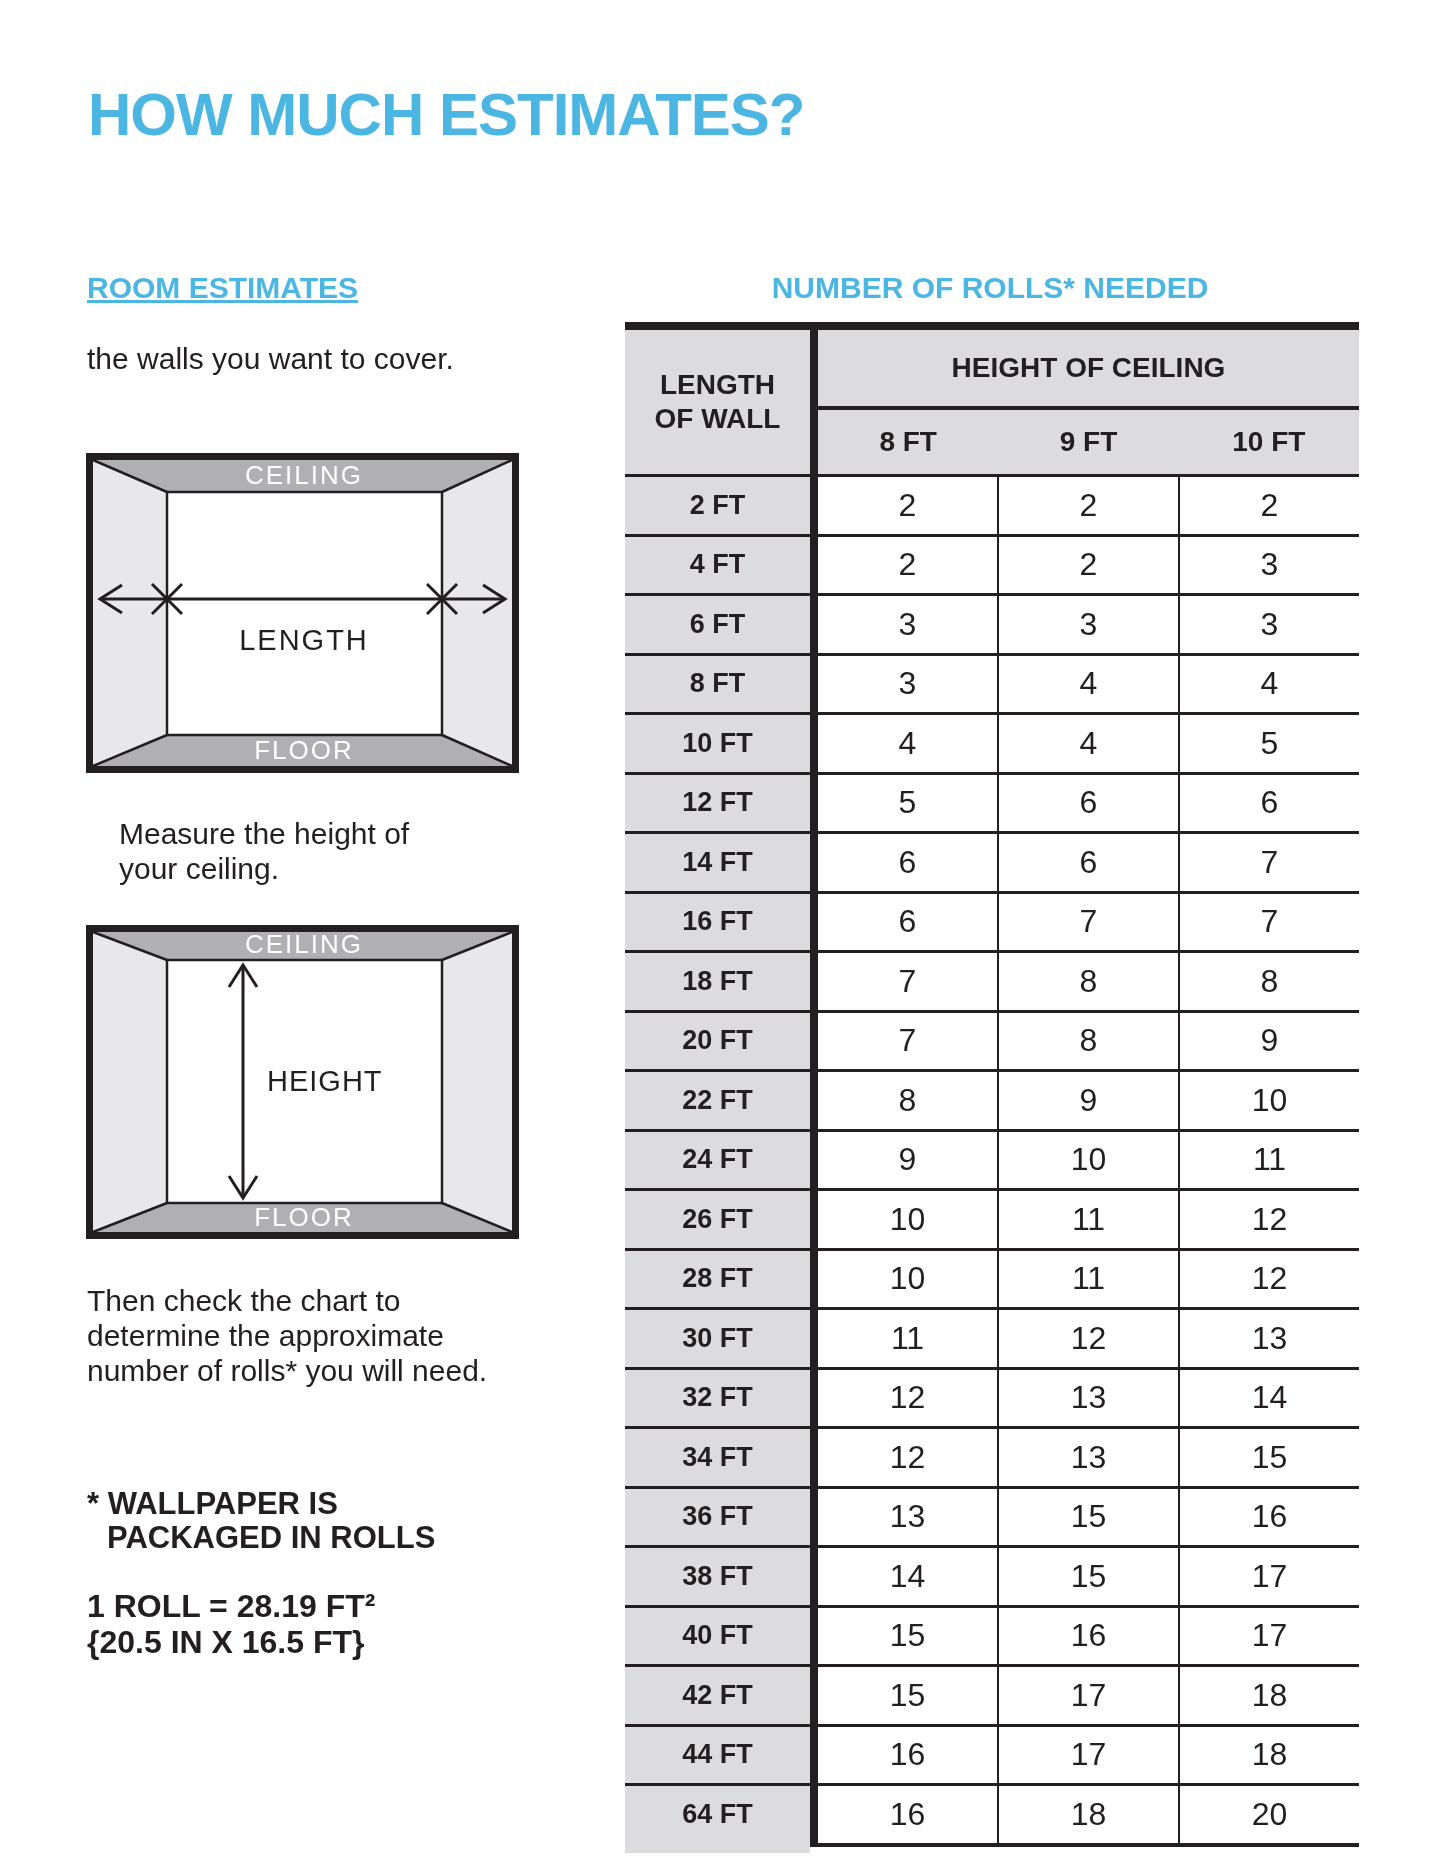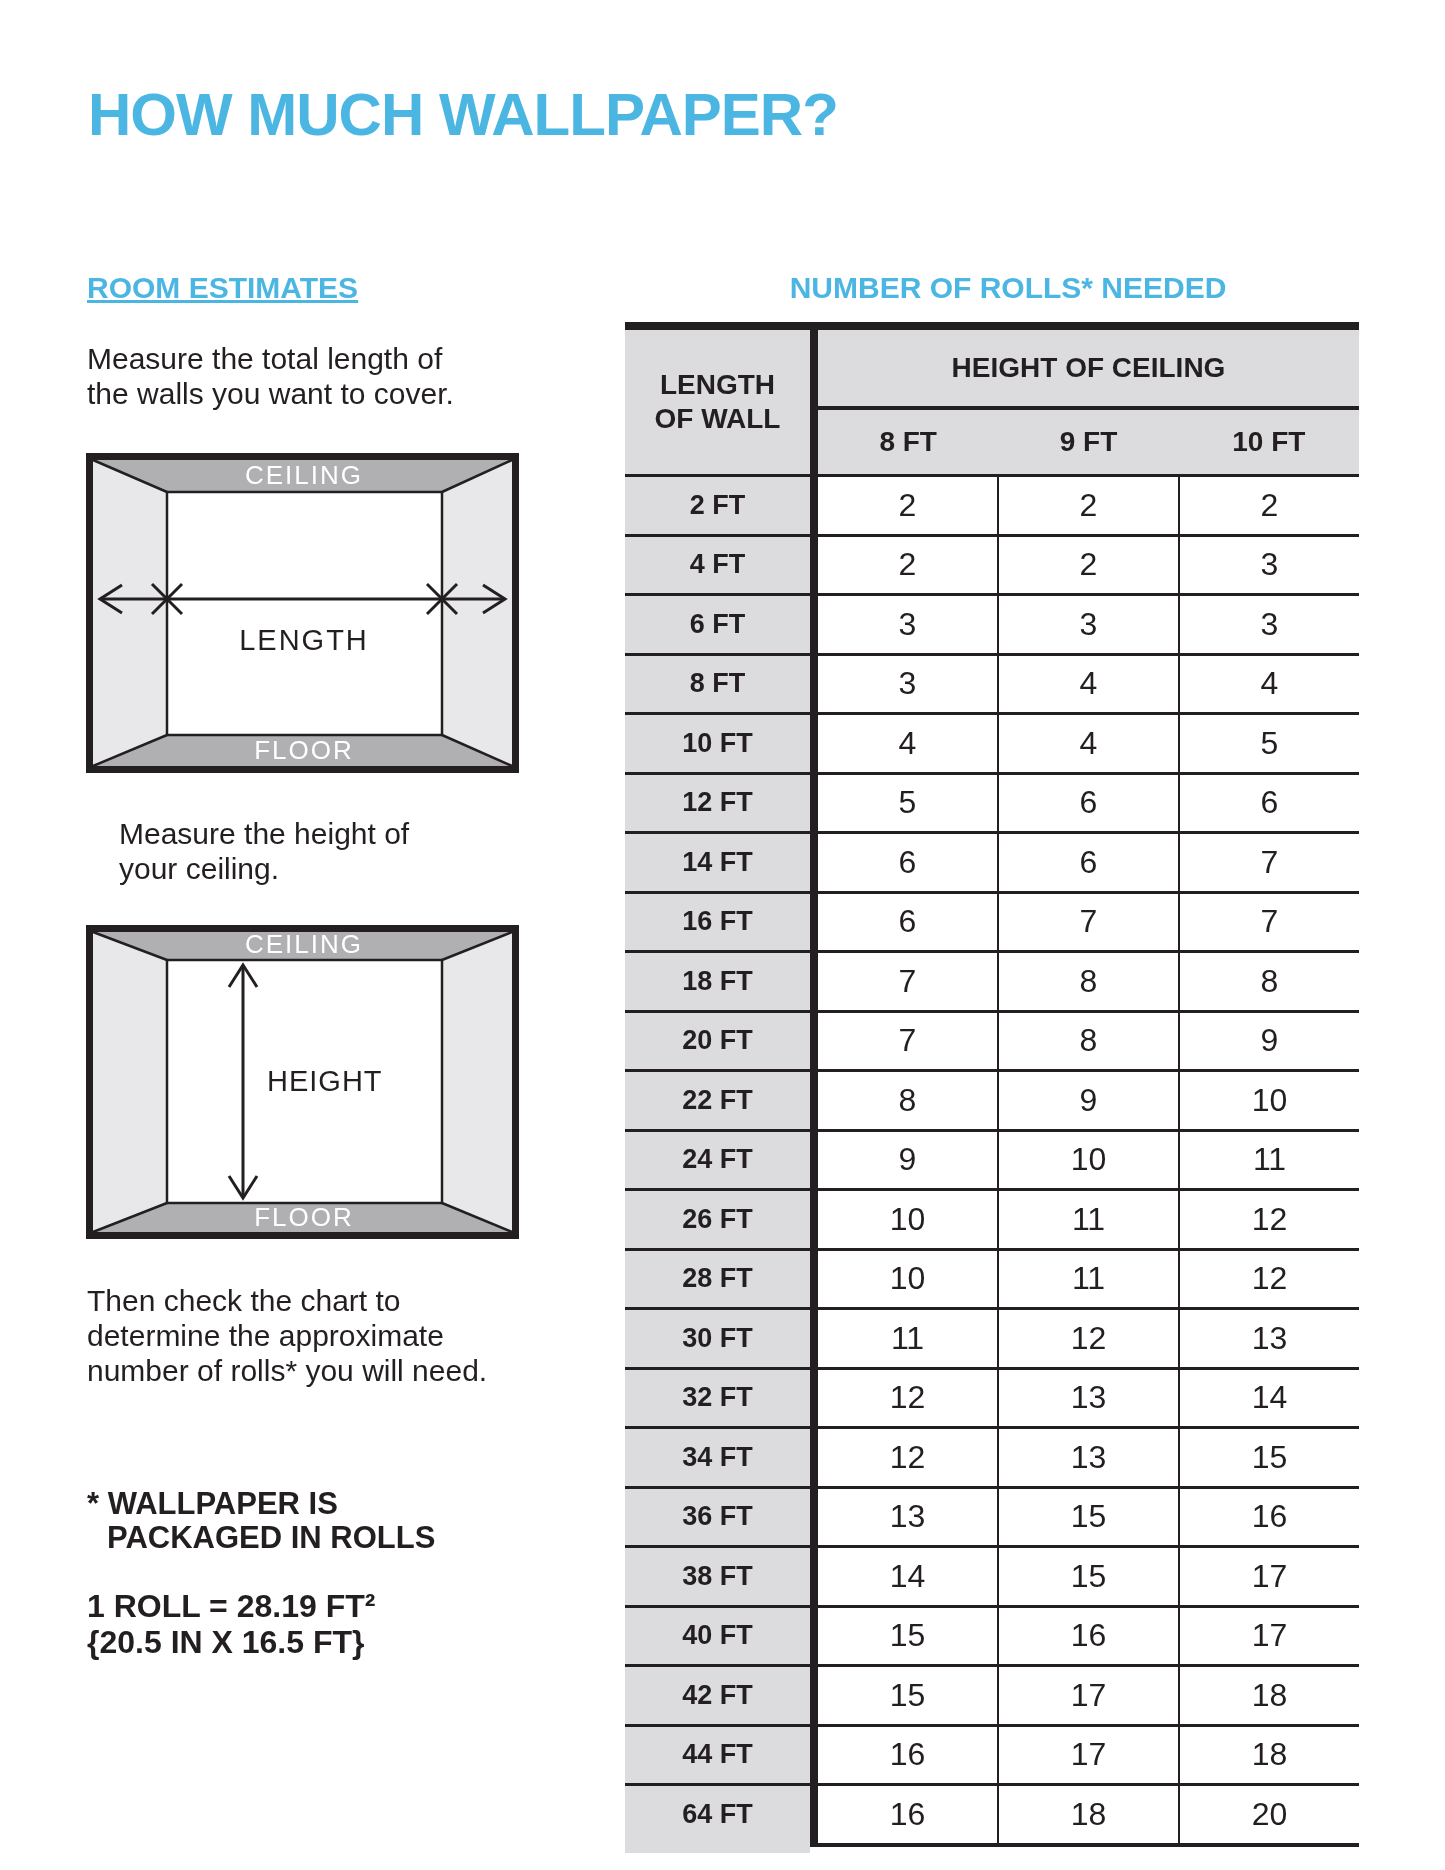--- a/index.html
+++ b/index.html
@@ -10,21 +10,21 @@
     --lightgray:#e8e8ea;
   }
   html,body{margin:0;padding:0;background:#ffffff;}
   .page{position:relative;width:1445px;height:1870px;background:#ffffff;overflow:hidden;
         font-family:"Liberation Sans","DejaVu Sans",sans-serif;color:var(--black);}
   .abs{position:absolute;}
 
   .title{left:88px;top:80px;font-size:60px;font-weight:bold;letter-spacing:-1px;color:var(--cyan);white-space:nowrap;}
   .sec-head{font-size:30px;font-weight:bold;color:var(--cyan);white-space:nowrap;}
   .sec-head--left{left:87px;top:271px;text-decoration:underline;}
-  .sec-head--table{left:641px;top:271px;width:734px;text-align:center;}
+  .sec-head--table{left:623px;top:271px;width:734px;text-align:center;}
 
   .para{font-size:30px;line-height:35px;color:var(--black);}
   .para--1{left:87px;top:341px;}
   .para--2{left:87px;top:816px;margin-left:32px;}
   .para--3{left:87px;top:1283px;}
 
   .footnote{left:87px;top:1487px;font-size:31px;font-weight:bold;line-height:34px;}
   .footnote .indent{padding-left:20px;}
   .rollspec{left:87px;top:1588px;font-size:32px;font-weight:bold;line-height:36px;}
 
@@ -54,26 +54,25 @@
   .t-footer{display:flex;align-items:flex-start;}
   .t-tail{width:185px;height:10px;background:var(--cellgray);flex-shrink:0;}
   .t-vdivider--short{width:8px;height:4px;background:var(--black);flex-shrink:0;}
   .t-bottombar{flex:1;height:4px;background:var(--black);}
 </style>
 </head>
 <body>
 
 <div class="page">
 
-  <div class="abs title">HOW MUCH WALLPAPER?</div>
+  <div class="abs title">HOW MUCH ESTIMATES?</div>
 
   <div class="abs sec-head sec-head--left">ROOM ESTIMATES</div>
 
   <div class="abs para para--1">
-    <div>Measure the total length of</div>
     <div>the walls you want to cover.</div>
   </div>
 
   <svg class="diagram" style="left:86px;top:453px;width:433px;height:320px;" viewBox="0 0 433 320">
     <rect x="0" y="0" width="433" height="320" fill="#ffffff"></rect>
     <polygon points="7,7 426,7 356,39 81,39" fill="#b0b0b3"></polygon>
     <polygon points="7,313 426,313 356,282 81,282" fill="#b0b0b3"></polygon>
     <polygon points="7,7 81,39 81,282 7,313" fill="#e8e8ea"></polygon>
     <polygon points="426,7 356,39 356,282 426,313" fill="#e8e8ea"></polygon>
     <rect x="81" y="39" width="275" height="243" fill="#ffffff" stroke="#231f20" stroke-width="2.5"></rect>

